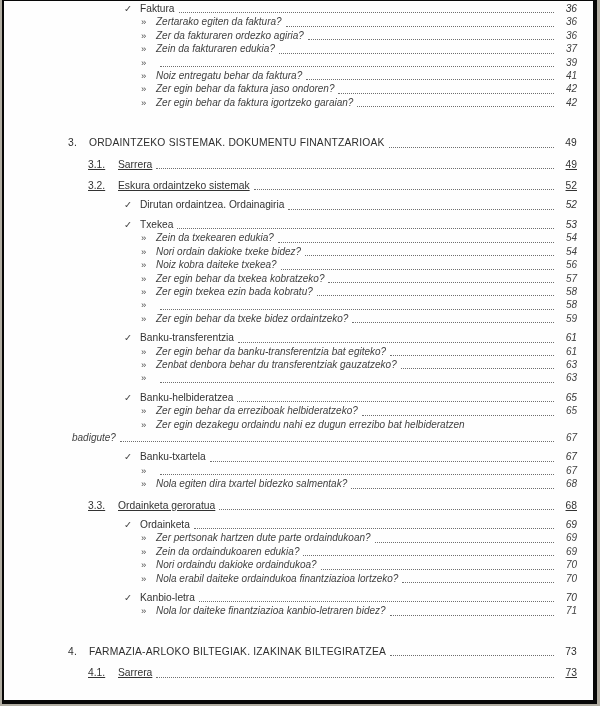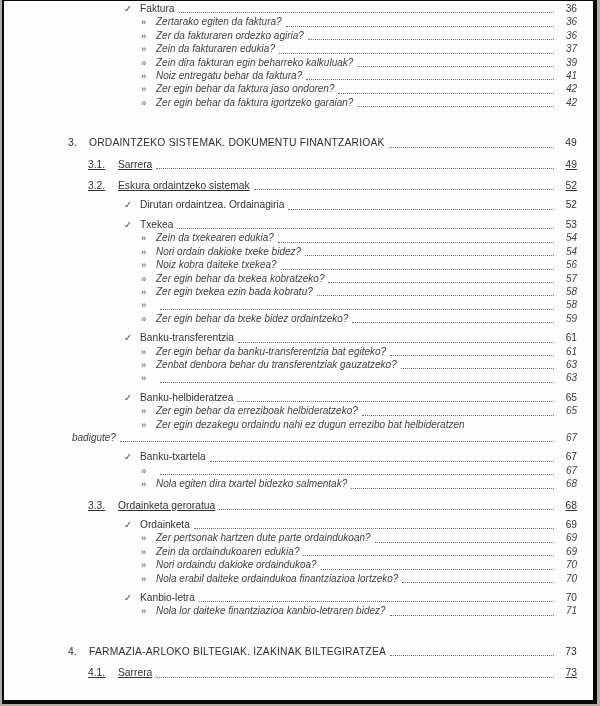--- a/index.html
+++ b/index.html
@@ -44,20 +44,21 @@
     min-width: 8px;
     border-bottom: 1px dotted #6e6e6e;
     margin: 0 3px 2px 4px;
     align-self: flex-end;
     height: 0;
   }
   .pg {
     flex: 0 0 auto;
     width: 20px;
     text-align: right;
+    font-style: italic;
   }
   
   .chapter {
     margin-top: 27px;
     padding-left: 64px;
     font-size: 10.3px;
     color: #2e2e2e;
     letter-spacing: 0.2px;
   }
   .chapter .num { width: 21px; }
@@ -116,21 +117,20 @@
           <span class="pg">36</span>
         </div>
         <div class="row sub">
           <span class="mark">»</span>
           <span class="label">Zein da fakturaren edukia?</span>
           <span class="leader"></span>
           <span class="pg">37</span>
         </div>
         <div class="row sub">
           <span class="mark">»</span>
-          <span class="label">Zein dira fakturan egin beharreko kalkuluak?</span>
           <span class="leader"></span>
           <span class="pg">39</span>
         </div>
         <div class="row sub">
           <span class="mark">»</span>
           <span class="label">Noiz entregatu behar da faktura?</span>
           <span class="leader"></span>
           <span class="pg">41</span>
         </div>
         <div class="row sub">

